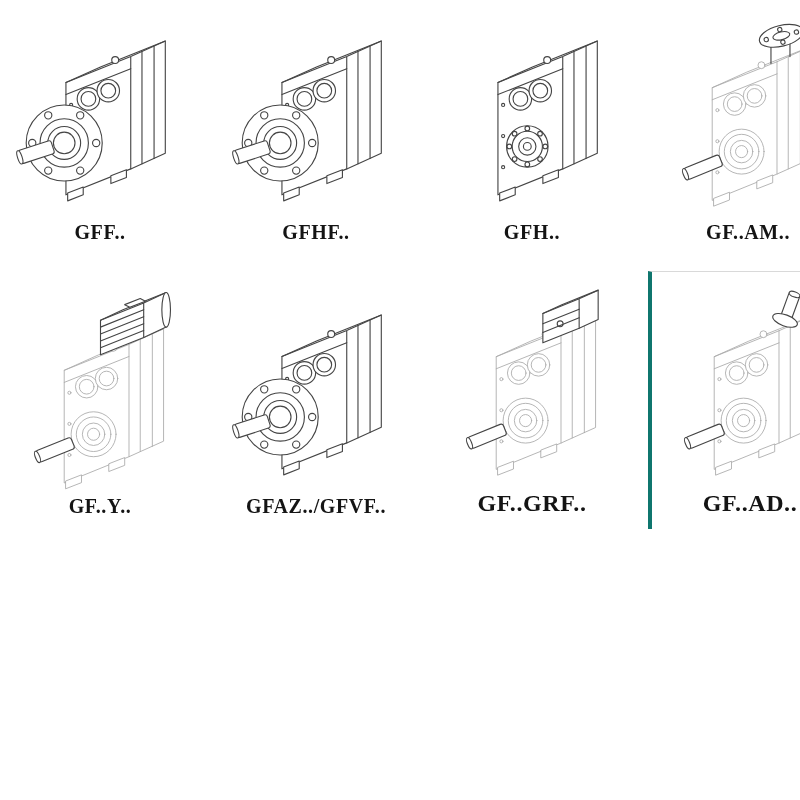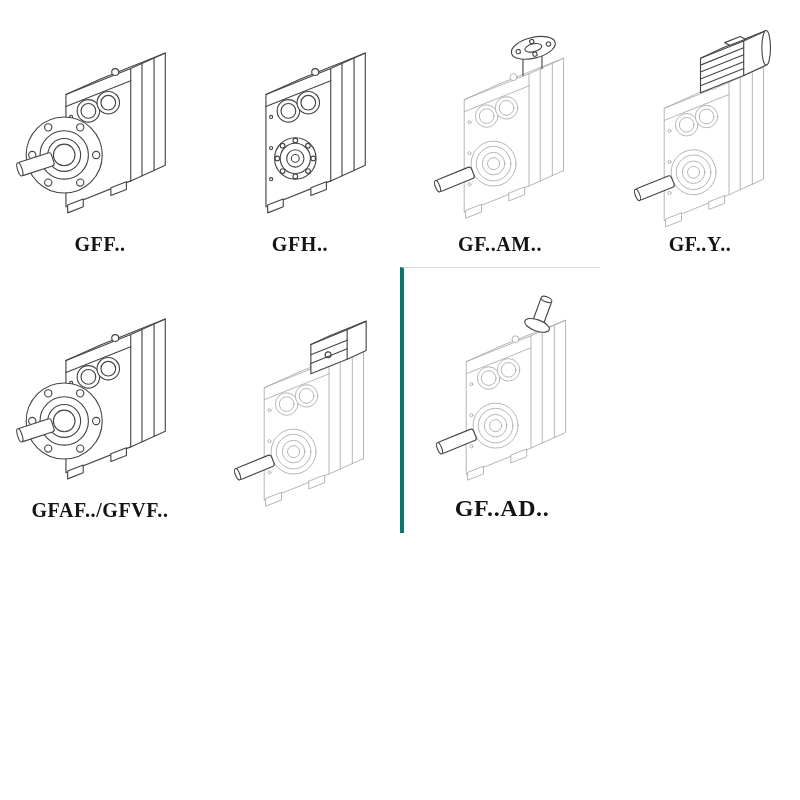--- a/index.html
+++ b/index.html
@@ -10,20 +10,21 @@
     background: #ffffff;
     overflow: hidden;
     font-family: "Liberation Serif", "DejaVu Serif", serif;
   }
   .catalog {
     display: grid;
     grid-template-columns: repeat(4, 200px);
     grid-template-rows: repeat(3, 1fr);
     width: 800px;
     height: 800px;
+    gap: 16px;
   }
   figure.cell {
     margin: 0;
     box-sizing: border-box;
     display: flex;
     flex-direction: column;
     align-items: center;
     justify-content: flex-end;
     padding-bottom: 12px;
   }
@@ -205,20 +206,26 @@
 
   <figure class="cell cell-1">
     <svg class="drawing" viewBox="0 0 200 250">
         <use href="#gear-flange" transform="translate(2,14)"></use>
       </svg>
     <figcaption class="label">GFF..</figcaption>
   </figure>
 
 
 
+  <figure class="cell cell-4">
+    <svg class="drawing" viewBox="0 0 200 250">
+        <use href="#gear-flange" transform="translate(2,14)"></use>
+      </svg>
+    <figcaption class="label">GFHF..</figcaption>
+  </figure>
 
   <figure class="cell cell-5">
     <svg class="drawing" viewBox="0 0 200 250">
         <use href="#gear-plain" transform="translate(2,14)"></use>
       </svg>
     <figcaption class="label">GFH..</figcaption>
   </figure>
 
 
   <figure class="cell cell-7">
@@ -232,28 +239,29 @@
     <svg class="drawing" viewBox="0 0 200 250">
         <use href="#gear-y"></use>
       </svg>
     <figcaption class="label">GF..Y..</figcaption>
   </figure>
 
   <figure class="cell cell-9">
     <svg class="drawing" viewBox="0 0 200 250">
         <use href="#gear-flange" transform="translate(2,14)"></use>
       </svg>
-    <figcaption class="label">GFAF../GFVF..</figcaption>
+    <figcaption class="label">GFAZ../GFVF..</figcaption>
   </figure>
 
 
   <figure class="cell cell-11">
     <svg class="drawing" viewBox="0 0 200 250">
         <use href="#gear-grf"></use>
       </svg>
+    <figcaption class="label">GF..GRF..</figcaption>
   </figure>
 
   <figure class="cell cell-12">
     <svg class="drawing" viewBox="0 0 200 250">
         <use href="#gear-ad"></use>
       </svg>
     <figcaption class="label">GF..AD..</figcaption>
   </figure>
 
 </div>

